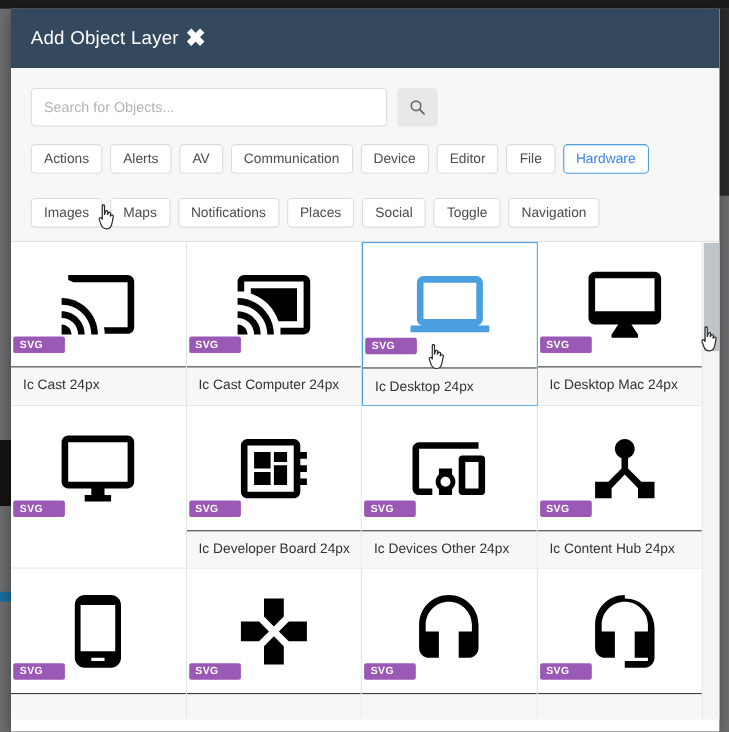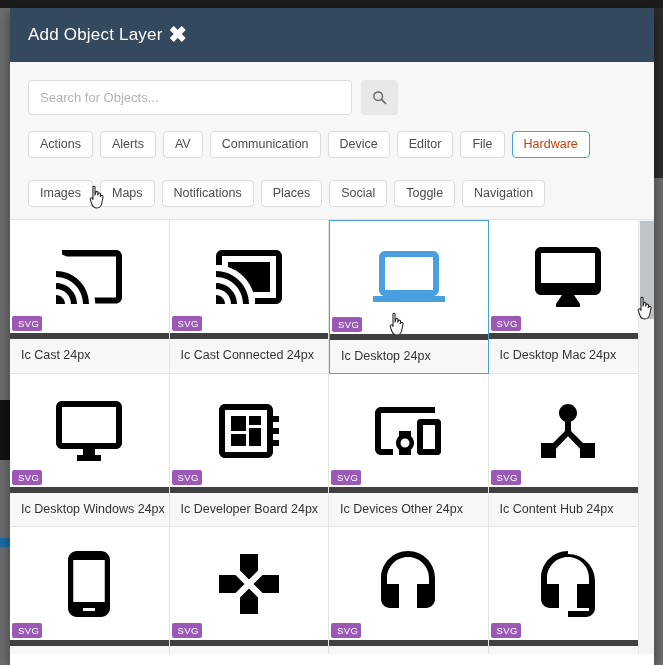--- a/index.html
+++ b/index.html
@@ -148,21 +148,21 @@
     background: #ffffff;
     color: #4c4c4c;
     font-size: 12.5px;
     font-family: "Liberation Sans", sans-serif;
     white-space: nowrap;
     cursor: pointer;
     position: relative;
   }
   .tag-btn.active {
     border-color: #4a9fe0;
-    color: #c2410c;
+    color: #3b82f6;
   }
 
   
   .grid-wrap {
     position: relative;
     margin: 0;
     border-top: 1px solid #e2e2e2;
     background: #ffffff;
     height: 434px;
     overflow: hidden;
@@ -187,35 +187,35 @@
     height: 113px;
     display: flex;
     align-items: center;
     justify-content: center;
     position: relative;
   }
   .card-icon svg { display: block; }
   .badge {
     position: absolute;
     left: 2px;
-    bottom: 2px;
+    bottom: 12px;
     background: #9b59b6;
     color: #ffffff;
     font-size: 9.5px;
-    font-weight: normal;
+    font-weight: bold;
     letter-spacing: .4px;
-    padding: 2px 3px 2px 6px;
+    padding: 2px 20px 2px 6px;
     line-height: 11px;
     border-radius: 2px;
   }
   .card-label {
     height: 33px;
     line-height: 33px;
     background: #f7f7f7;
-    border-top: 6px solid #404040;
+    border-top: 1px solid #404040;
     padding-left: 11px;
     font-size: 12.5px;
     color: #333333;
     white-space: nowrap;
     overflow: hidden;
   }
 
   
   .scroll-track {
     position: absolute;
@@ -310,21 +310,21 @@
             </div>
             <div class="card-label">Ic Cast 24px</div>
           </div>
           <div class="card">
             <div class="card-icon">
               <svg width="72" height="72" viewBox="0 0 24 24" fill="#000000">
                 <path d="M1 18v3h3c0-1.66-1.34-3-3-3zm0-4v2c2.76 0 5 2.24 5 5h2c0-3.87-3.13-7-7-7zm18-7H5v1.63c3.96 1.28 7.09 4.41 8.37 8.37H19V7zM1 10v2c4.97 0 9 4.03 9 9h2c0-6.08-4.93-11-11-11zm20-7H3c-1.1 0-2 .9-2 2v3h2V5h18v14h-7v2h7c1.1 0 2-.9 2-2V5c0-1.1-.9-2-2-2z"></path>
               </svg>
               <span class="badge">SVG</span>
             </div>
-            <div class="card-label">Ic Cast Connected 24px</div>
+            <div class="card-label">Ic Cast Computer 24px</div>
           </div>
           <div class="card selected">
             <div class="card-icon">
               <svg width="72" height="72" viewBox="0 0 24 24" fill="#4a9fe0">
                 <path d="M20 18c1.1 0 1.99-.9 1.99-2L22 5c0-1.1-.9-2-2-2H4c-1.1 0-2 .9-2 2v11c0 1.1.9 2 2 2H0v2h24v-2h-4zM4 5h16v11H4V5z"></path>
               </svg>
               <span class="badge">SVG</span>
             </div>
             <div class="card-label">Ic Desktop 24px</div>
           </div>
@@ -337,21 +337,20 @@
             </div>
             <div class="card-label">Ic Desktop Mac 24px</div>
           </div>
           <div class="card">
             <div class="card-icon">
               <svg width="72" height="72" viewBox="0 0 24 24" fill="#000000">
                 <path d="M21 2H3c-1.1 0-2 .9-2 2v12c0 1.1.9 2 2 2h7v2H8v2h8v-2h-2v-2h7c1.1 0 2-.9 2-2V4c0-1.1-.9-2-2-2zm0 14H3V4h18v12z"></path>
               </svg>
               <span class="badge">SVG</span>
             </div>
-            <div class="card-label">Ic Desktop Windows 24px</div>
           </div>
           <div class="card">
             <div class="card-icon">
               <svg width="72" height="72" viewBox="0 0 24 24" fill="#000000">
                 <path d="M22 9V7h-2V5c0-1.1-.9-2-2-2H4c-1.1 0-2 .9-2 2v14c0 1.1.9 2 2 2h14c1.1 0 2-.9 2-2v-2h2v-2h-2v-2h2v-2h-2V9h2zm-4 10H4V5h14v14zM6 13h5v4H6zm6-6h4v3h-4zM6 7h5v5H6zm6 4h4v6h-4z"></path>
               </svg>
               <span class="badge">SVG</span>
             </div>
             <div class="card-label">Ic Developer Board 24px</div>
           </div>

